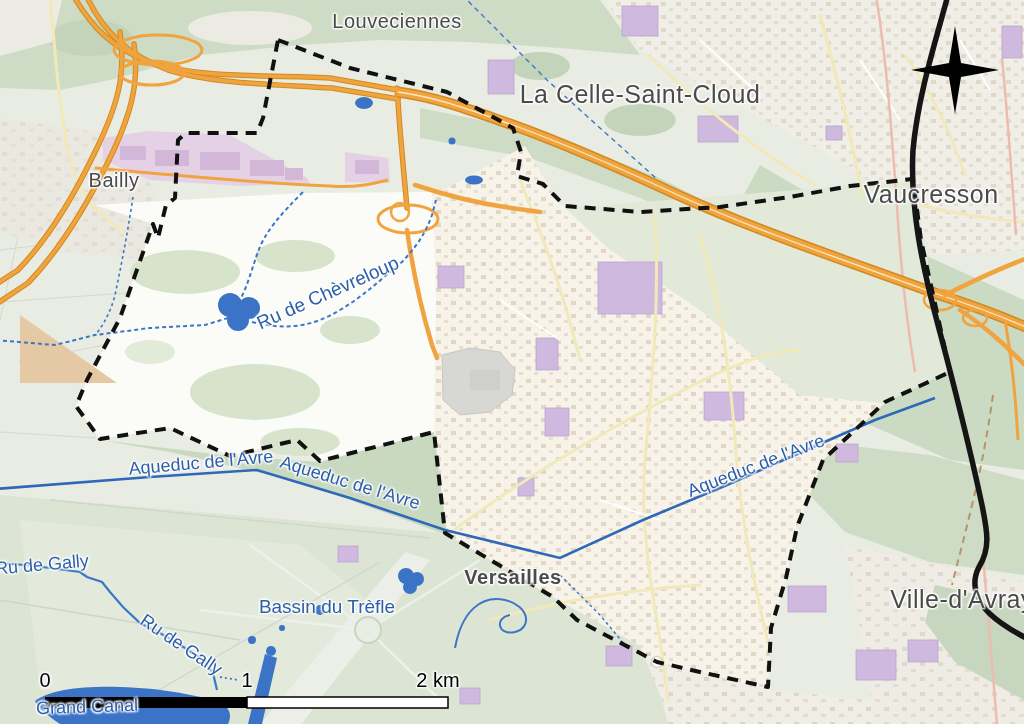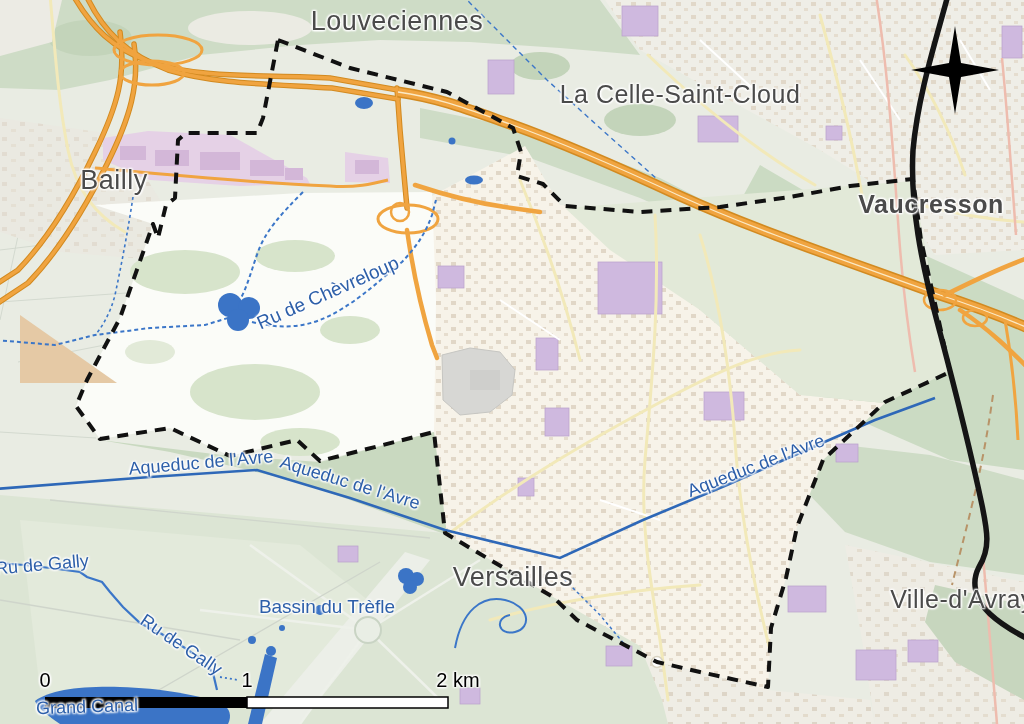--- a/index.html
+++ b/index.html
@@ -7,21 +7,21 @@
     position:relative;width:1024px;height:724px;overflow:hidden;
     font-family:"Liberation Sans",sans-serif;background:#e9ece3;
   }
   .map-root svg{position:absolute;left:0;top:0;}
   .lbl{
     position:absolute;white-space:nowrap;pointer-events:none;
     transform:translate(-50%,-50%);
     text-shadow:0 0 3px #fff,1px 1px 2px #fff,-1px -1px 2px #fff,1px -1px 2px #fff,-1px 1px 2px #fff;
   }
   .place{color:#4a4a4a;font-size:25px;letter-spacing:.5px;}
-  .place.big{font-size:27px;text-align:center;}
+  .place.big{font-size:20px;text-align:center;}
   .water{color:#2d5fa9;font-size:18px;font-weight:500;}
   .scalelbl{color:#000;font-size:20px;font-weight:500;}
 </style>
 </head>
 <body>
 
 <div class="map-root">
 <svg width="1024" height="724" viewBox="0 0 1024 724">
   <defs>
     <pattern id="bldg" width="15" height="13" patternUnits="userSpaceOnUse">
@@ -253,31 +253,31 @@
 
   <polygon points="955,26 961,63 999,70 961,77 955,114 949,77 911,70 949,63" fill="#000"></polygon>
 
   <g>
     <rect x="247" y="697" width="201" height="11" fill="#fff" stroke="#000" stroke-width="1.5"></rect>
     <rect x="45" y="697" width="202" height="11" fill="#000"></rect>
   </g>
 </svg>
 
   <div class="lbl place big" style="left:397px;top:21px;">Louveciennes</div>
-  <div class="lbl place" style="left:680px;top:94px;">La Celle-Saint-Cloud</div>
+  <div class="lbl place" style="left:640px;top:94px;">La Celle-Saint-Cloud</div>
   <div class="lbl place big" style="left:114px;top:180px;">Bailly</div>
-  <div class="lbl place" style="left:931px;top:204px;font-weight:bold;">Vaucresson</div>
+  <div class="lbl place" style="left:931px;top:194px;">Vaucresson</div>
   <div class="lbl place" style="left:962px;top:599px;">Ville-d'Avray</div>
-  <div class="lbl place big" style="left:513px;top:577px;">Versailles</div>
+  <div class="lbl place big" style="left:513px;top:577px;font-weight:bold;">Versailles</div>
 
   <div class="lbl water" style="left:328px;top:293px;transform:translate(-50%,-50%) rotate(-24deg);font-size:19px;">Ru de Chèvreloup</div>
   <div class="lbl water" style="left:201px;top:463px;transform:translate(-50%,-50%) rotate(-5deg);">Aqueduc de l'Avre</div>
   <div class="lbl water" style="left:350px;top:483px;transform:translate(-50%,-50%) rotate(17deg);">Aqueduc de l'Avre</div>
   <div class="lbl water" style="left:756px;top:466px;transform:translate(-50%,-50%) rotate(-21deg);">Aqueduc de l'Avre</div>
   <div class="lbl water" style="left:42px;top:565px;transform:translate(-50%,-50%) rotate(-5deg);">Ru de Gally</div>
   <div class="lbl water" style="left:181px;top:645px;transform:translate(-50%,-50%) rotate(34deg);">Ru de Gally</div>
   <div class="lbl water" style="left:327px;top:607px;font-size:19px;">Bassin du Trèfle</div>
   <div class="lbl water" style="left:87px;top:707px;transform:translate(-50%,-50%) rotate(-2deg);">Grand Canal</div>
 
   <div class="lbl scalelbl" style="left:45px;top:680px;">0</div>
   <div class="lbl scalelbl" style="left:247px;top:680px;">1</div>
-  <div class="lbl scalelbl" style="left:458px;top:680px;">2 km</div>
+  <div class="lbl scalelbl" style="left:438px;top:680px;">2 km</div>
 </div>
 
 </body></html>

